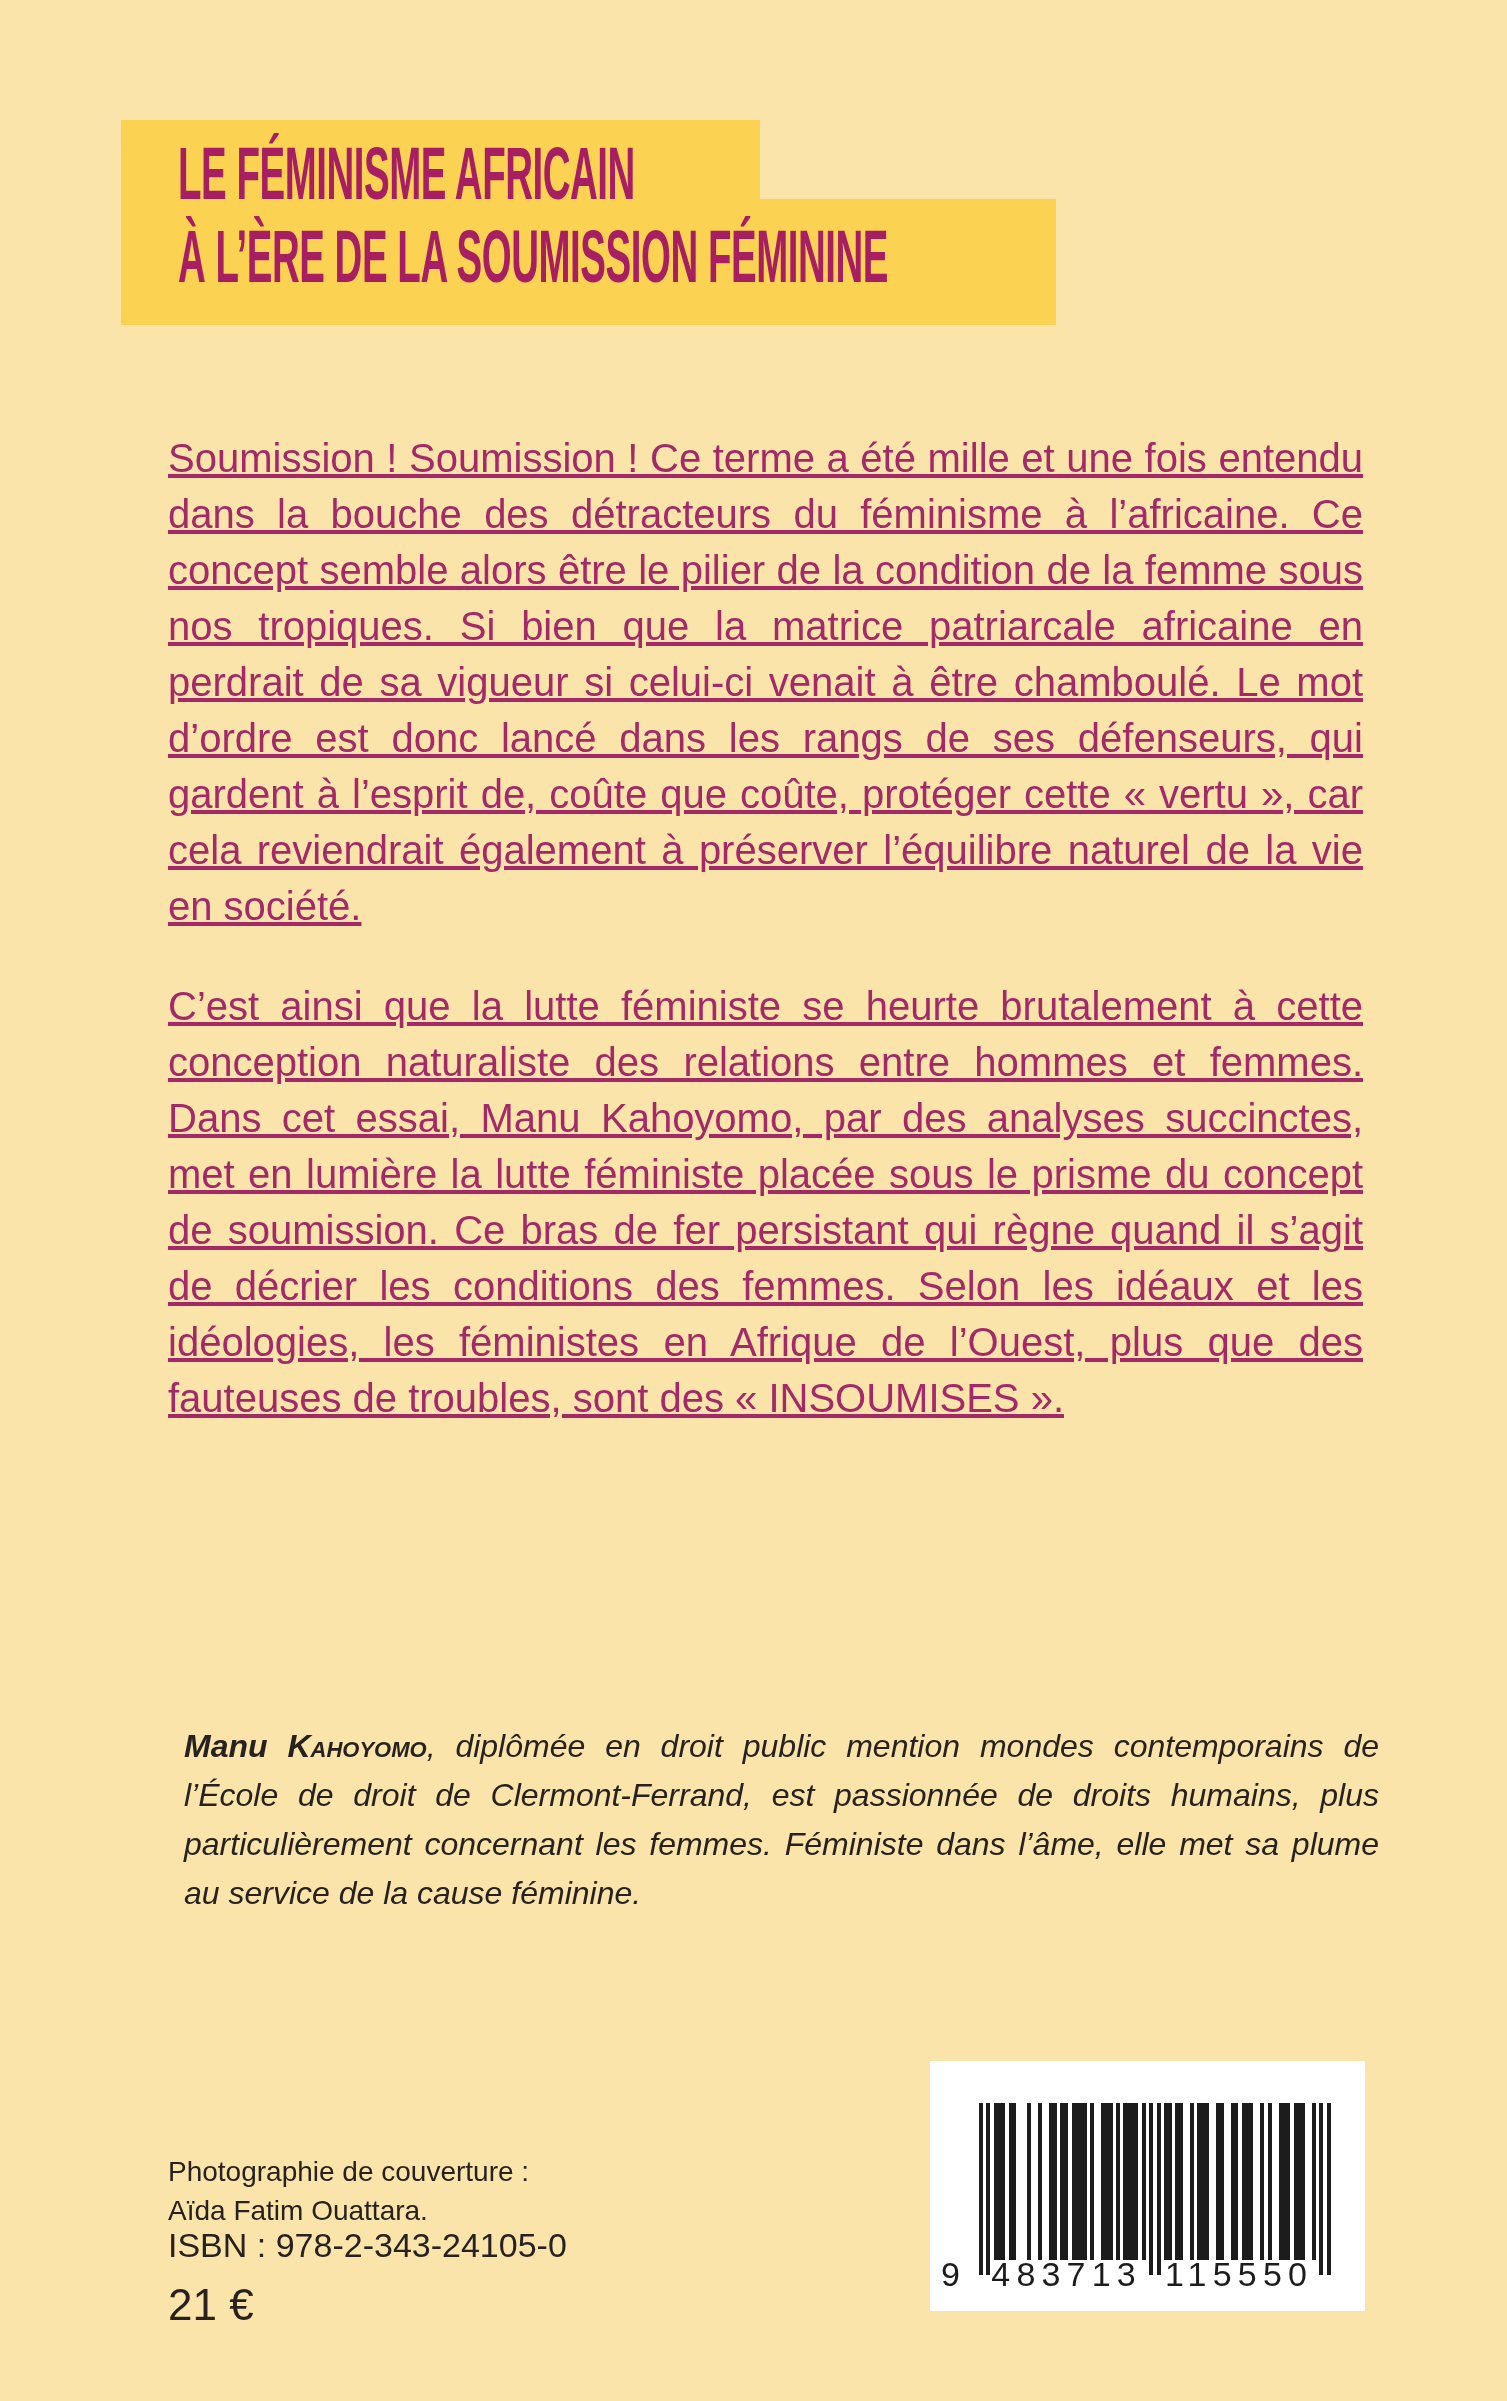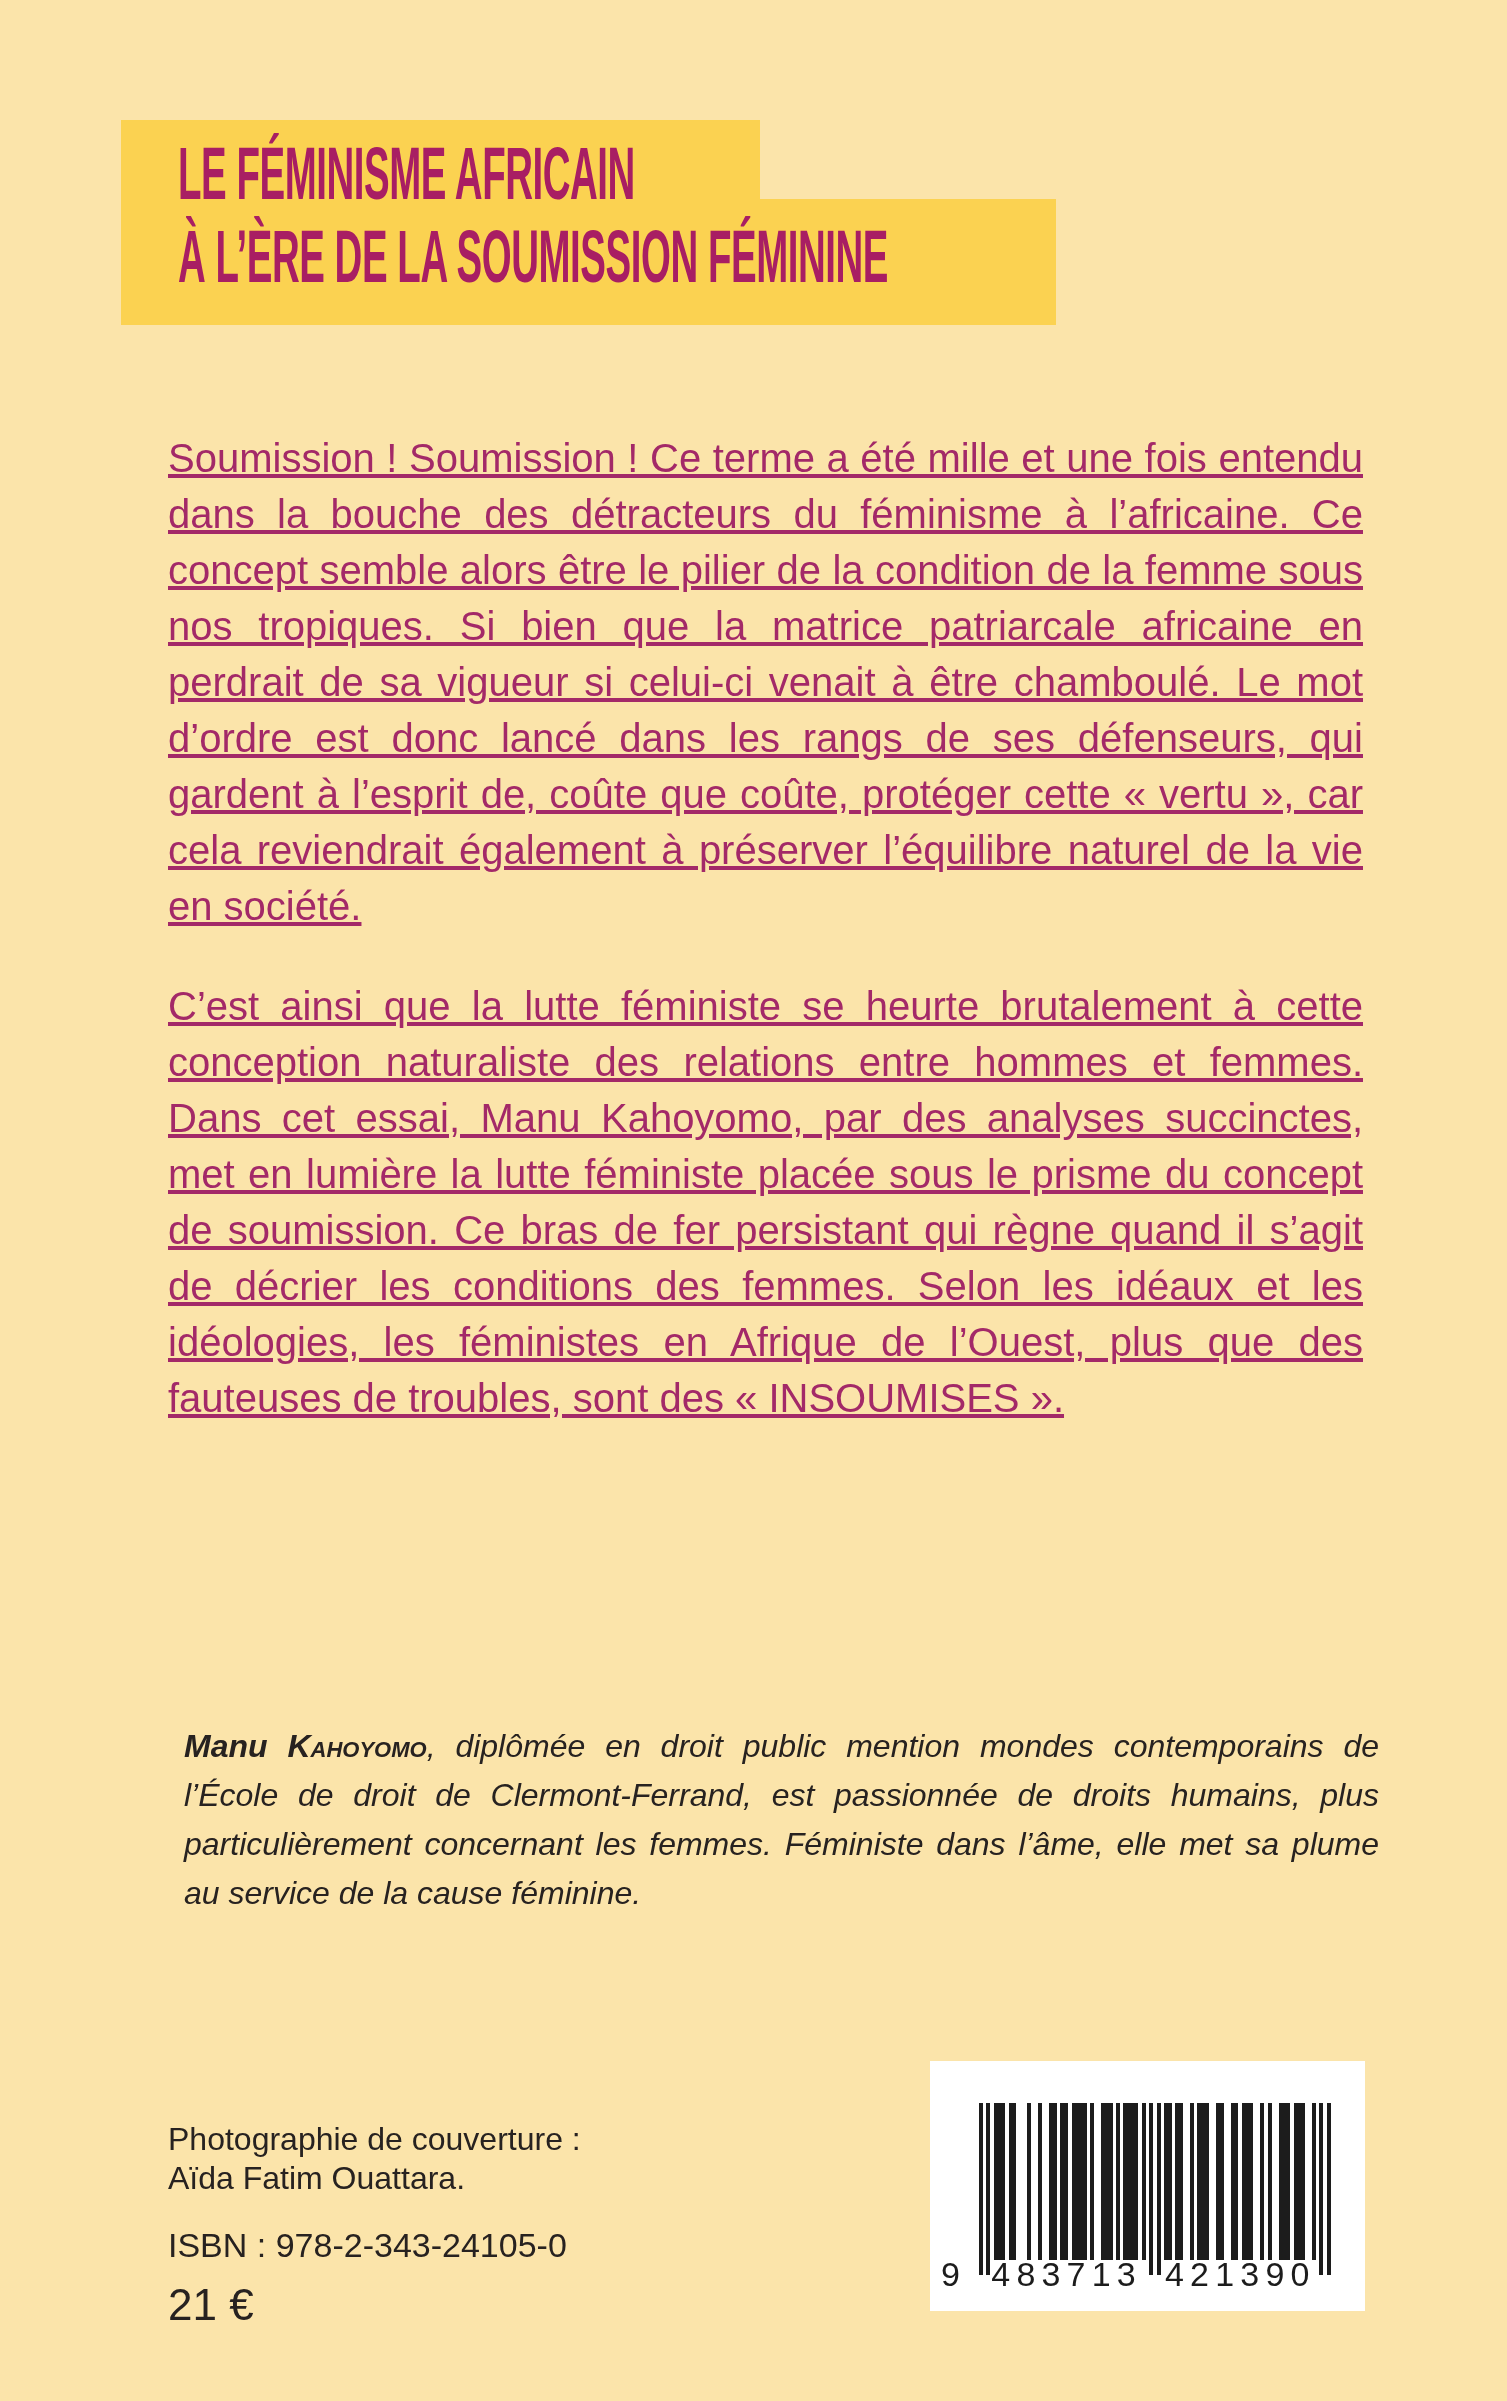--- a/index.html
+++ b/index.html
@@ -44,21 +44,21 @@
     font-size:32px;line-height:49px;
     font-style:italic;
     text-align:justify;
   }
   .bio-name{font-weight:700;}
   .sc{font-variant:small-caps;}
   .credits{
     position:absolute;left:168px;top:2120px;
     color:var(--dark,#272220);
   }
-  .photo-credit{font-size:32px;line-height:39px;}
+  .photo-credit{font-size:28px;line-height:39px;margin-top:32px;}
   .isbn{position:absolute;left:0;top:104px;font-size:34px;line-height:42px;white-space:nowrap;text-align:right;}
   .price{position:absolute;left:0;top:159px;font-size:44px;line-height:51px;white-space:nowrap;}
   .barcode-box{
     position:absolute;left:930px;top:2061px;width:435px;height:250px;
     background:#FFFFFF;
   }
   .bars{position:absolute;left:49px;top:42px;width:352px;height:172px;}
   .bar{position:absolute;top:0;width:3.7px;height:157px;background:#1C1C1C;}
   .bar.tall{height:172px;}
   .bc-digits{
@@ -152,18 +152,18 @@
         <div class="bar" style="left: 315px;"></div>
         <div class="bar" style="left: 318px;"></div>
         <div class="bar" style="left: 322px;"></div>
         <div class="bar" style="left: 333px;"></div>
         <div class="bar tall" style="left: 340px;"></div>
         <div class="bar tall" style="left: 348px;"></div>
       </div>
     <div class="bc-digits">
       <span class="bc-9">9</span>
       <span class="bc-g1">483713</span>
-      <span class="bc-g2">421390</span>
+      <span class="bc-g2">115550</span>
     </div>
   </div>
 
 </div>
 
 
 </body></html>

